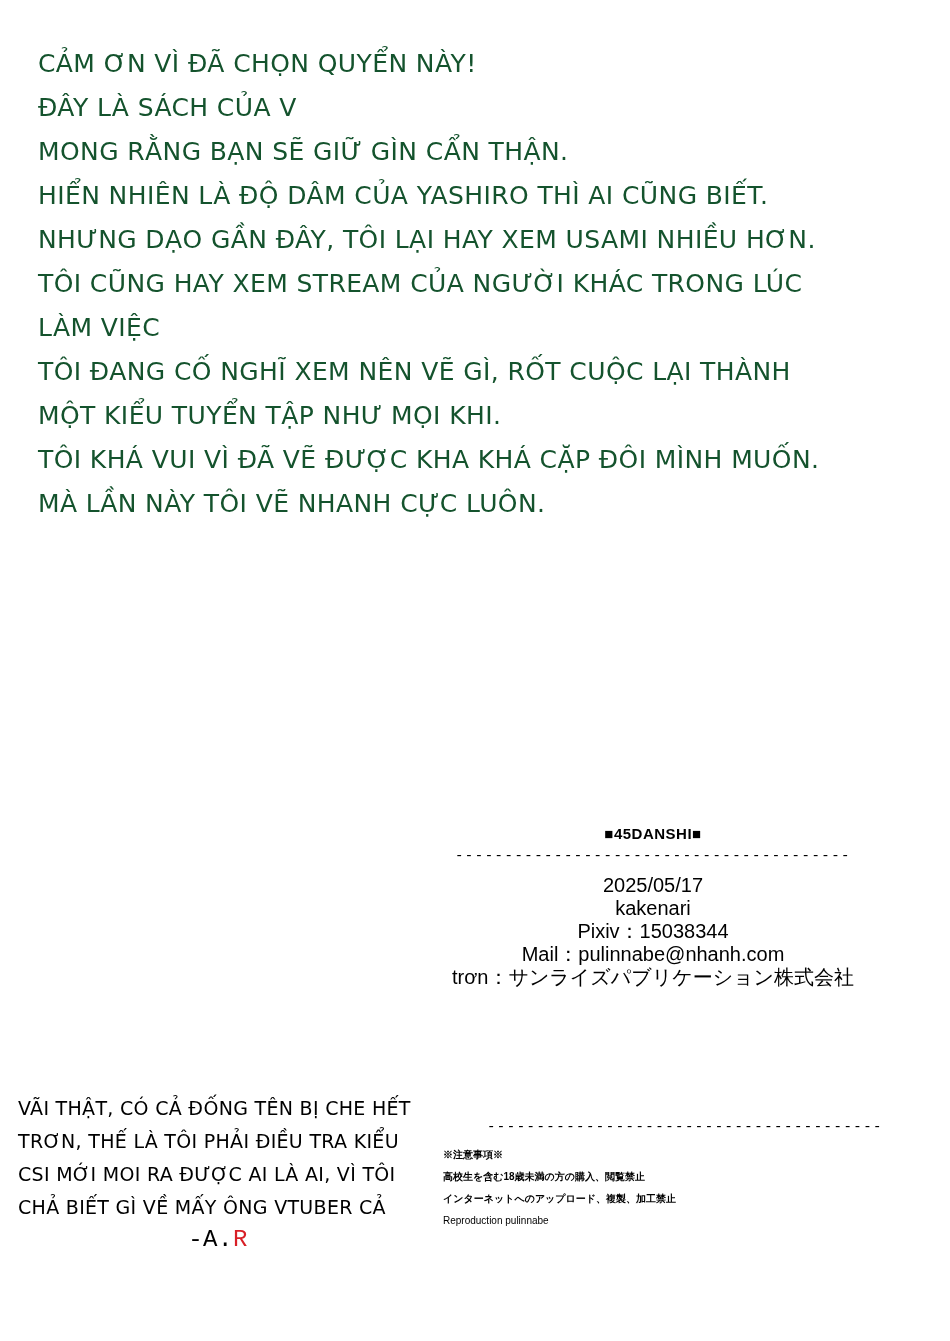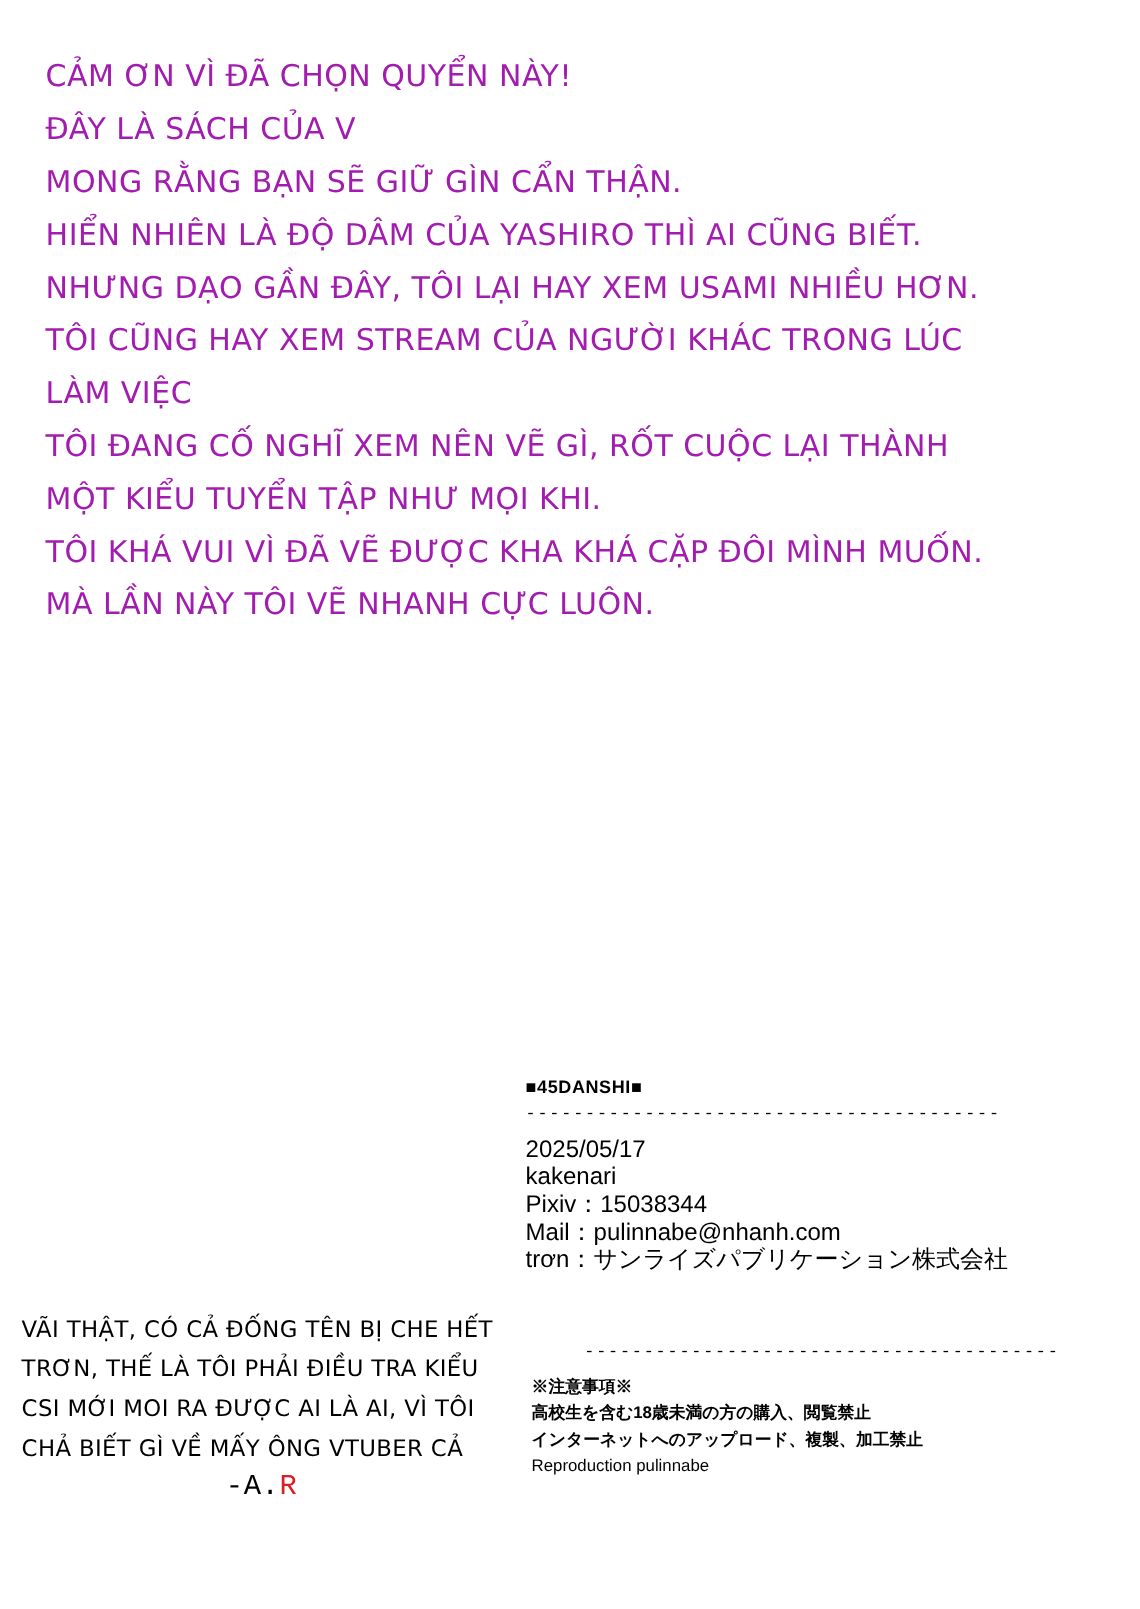--- a/index.html
+++ b/index.html
@@ -24,30 +24,30 @@
     width: 800px;
   }
   #afterword .line {
     font-family: "DejaVu Sans", sans-serif;
     font-size: 25px;
     line-height: 44px;
     letter-spacing: 0.4px;
     white-space: pre;
     font-weight: 500;
     text-transform: uppercase;
-    color: #a21caf;
+    color: #14532d;
   }
 
   
   #colophon {
     position: absolute;
     right: 82px;
-    top: 898px;
+    top: 825px;
     width: 430px;
-    text-align: left;
+    text-align: center;
   }
   #colophon .title-bar {
     font-size: 15px;
     font-weight: bold;
     letter-spacing: 0.5px;
     font-family: "Liberation Sans", sans-serif;
     margin-bottom: 6px;
   }
   .dashrule {
     font-size: 14px;
@@ -72,21 +72,21 @@
     position: absolute;
     left: 443px;
     top: 1119px;
     width: 440px;
   }
   #notice .dashrule {
     text-align: right;
     margin-bottom: 9px;
   }
   #notice .nline {
-    font-size: 14px;
+    font-size: 10px;
     line-height: 22px;
     font-family: "Liberation Sans", sans-serif;
     text-align: left;
   }
   #notice .nline.bold {
     font-weight: bold;
   }
 
   
   #handnote {

